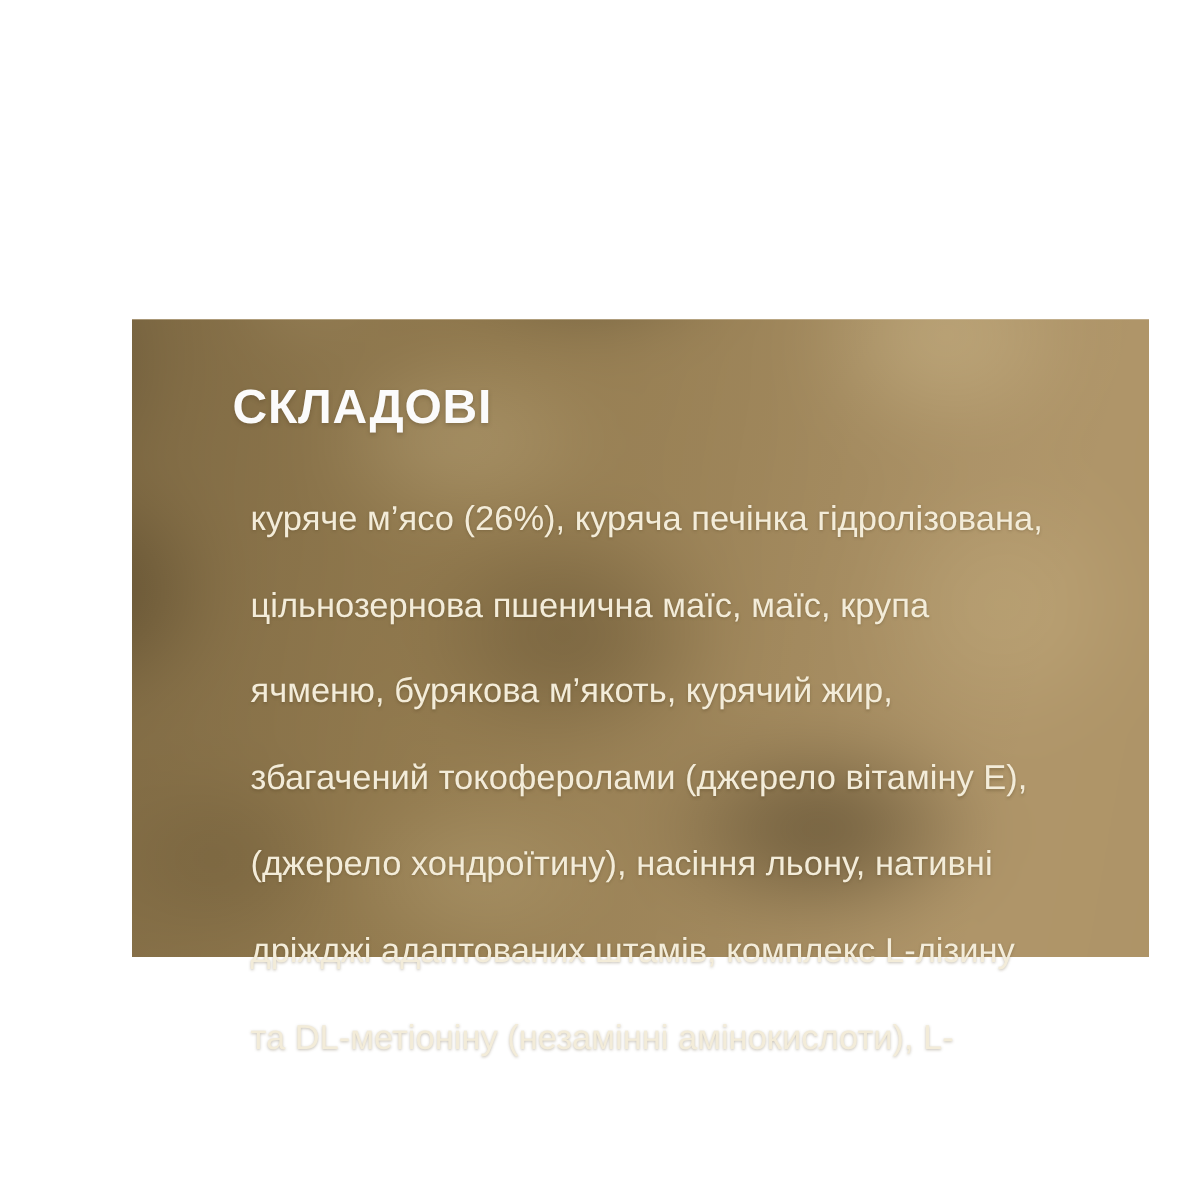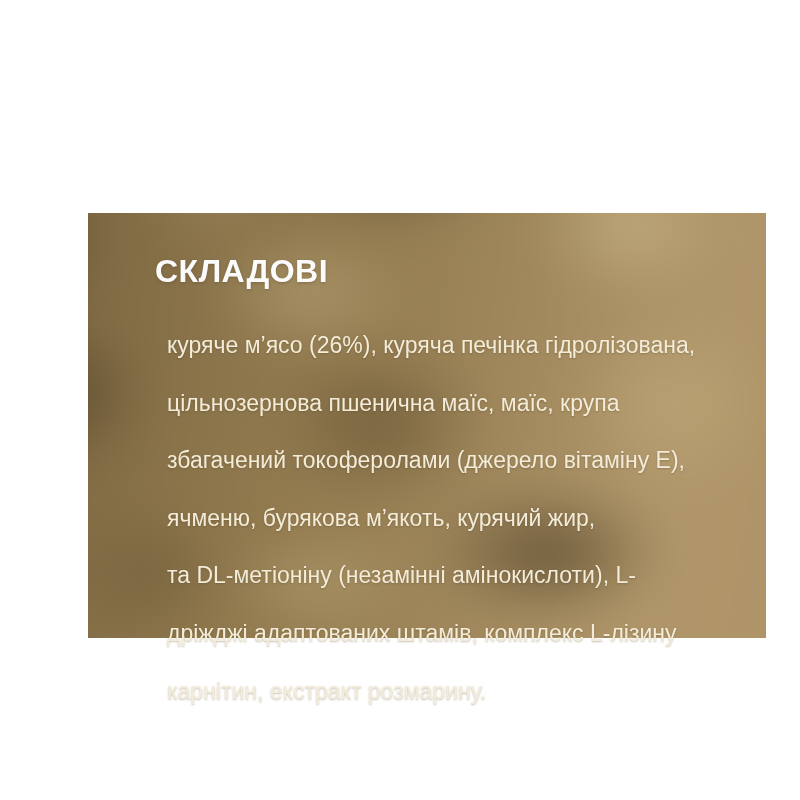--- a/index.html
+++ b/index.html
@@ -83,20 +83,20 @@
   <div class="photo">
     <div class="photo-blur"></div>
     <div class="photo-shade"></div>
   </div>
 
   <div class="panel-title">СКЛАДОВІ</div>
 
   <div class="ingredients">
     <div class="ingredient-line">куряче м’ясо (26%), куряча печінка гідролізована,</div>
     <div class="ingredient-line">цільнозернова пшенична маїс, маїс, крупа</div>
+    <div class="ingredient-line">ячменю, бурякова м’якоть, курячий жир,</div>
     <div class="ingredient-line">збагачений токоферолами (джерело вітаміну Е),</div>
-    <div class="ingredient-line">ячменю, бурякова м’якоть, курячий жир,</div>
+    <div class="ingredient-line">(джерело хондроїтину), насіння льону, нативні</div>
+    <div class="ingredient-line">дріжджі адаптованих штамів, комплекс L-лізину</div>
     <div class="ingredient-line">та DL-метіоніну (незамінні амінокислоти), L-</div>
-    <div class="ingredient-line">дріжджі адаптованих штамів, комплекс L-лізину</div>
-    <div class="ingredient-line">карнітин, екстракт розмарину.</div>
   </div>
 
 </div>
 
 </body></html>

